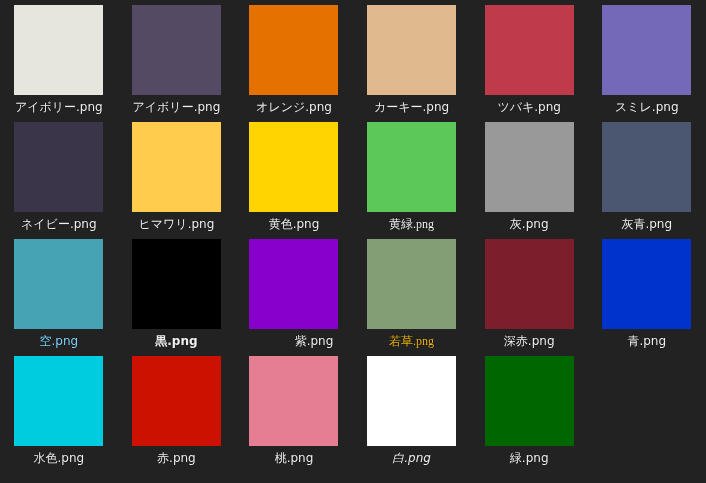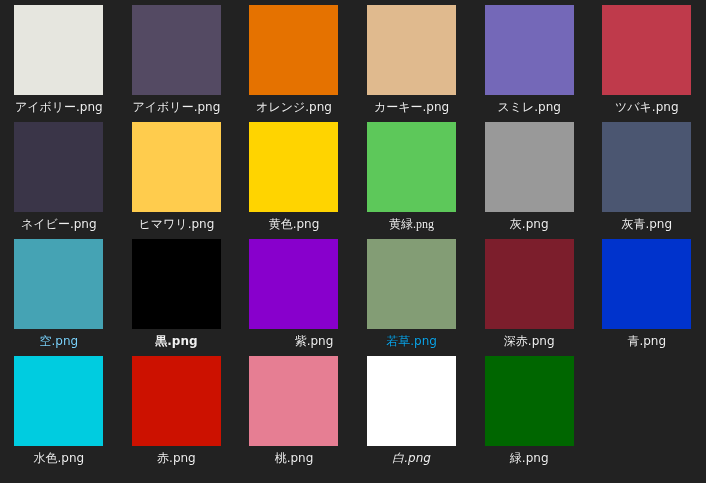--- a/index.html
+++ b/index.html
@@ -68,26 +68,26 @@
     </div>
     <div class="file-cell">
       <div class="thumb" style="background: rgb(229, 114, 0);"></div>
       <div class="file-label" style="color: rgb(240, 240, 240);">オレンジ.png</div>
     </div>
     <div class="file-cell">
       <div class="thumb" style="background: rgb(224, 186, 142);"></div>
       <div class="file-label" style="color: rgb(240, 240, 240);">カーキー.png</div>
     </div>
     <div class="file-cell">
+      <div class="thumb" style="background: rgb(191, 58, 75);"></div>
+      <div class="file-label" style="color: rgb(240, 240, 240);">ツバキ.png</div>
+    </div>
+    <div class="file-cell">
       <div class="thumb" style="background: rgb(116, 104, 184);"></div>
       <div class="file-label" style="color: rgb(240, 240, 240);">スミレ.png</div>
-    </div>
-    <div class="file-cell">
-      <div class="thumb" style="background: rgb(191, 58, 75);"></div>
-      <div class="file-label" style="color: rgb(240, 240, 240);">ツバキ.png</div>
     </div>
     <div class="file-cell">
       <div class="thumb" style="background: rgb(58, 53, 72);"></div>
       <div class="file-label" style="color: rgb(240, 240, 240);">ネイビー.png</div>
     </div>
     <div class="file-cell">
       <div class="thumb" style="background: rgb(255, 204, 77);"></div>
       <div class="file-label" style="color: rgb(240, 240, 240);">ヒマワリ.png</div>
     </div>
     <div class="file-cell">
@@ -113,21 +113,21 @@
     <div class="file-cell">
       <div class="thumb" style="background: rgb(0, 0, 0);"></div>
       <div class="file-label" style="color: rgb(240, 240, 240); font-weight: bold;">黒.png</div>
     </div>
     <div class="file-cell">
       <div class="thumb" style="background: rgb(136, 0, 204);"></div>
       <div class="file-label" style="color: rgb(240, 240, 240); margin-left: 40px;">紫.png</div>
     </div>
     <div class="file-cell">
       <div class="thumb" style="background: rgb(131, 157, 117);"></div>
-      <div class="file-label" style="color: #0ea5e9;">若草.png</div>
+      <div class="file-label" style="color: #eab308; font-family: Liberation Serif, serif;">若草.png</div>
     </div>
     <div class="file-cell">
       <div class="thumb" style="background: rgb(124, 30, 44);"></div>
       <div class="file-label" style="color: rgb(240, 240, 240);">深赤.png</div>
     </div>
     <div class="file-cell">
       <div class="thumb" style="background: rgb(0, 51, 204);"></div>
       <div class="file-label" style="color: rgb(240, 240, 240);">青.png</div>
     </div>
     <div class="file-cell">

